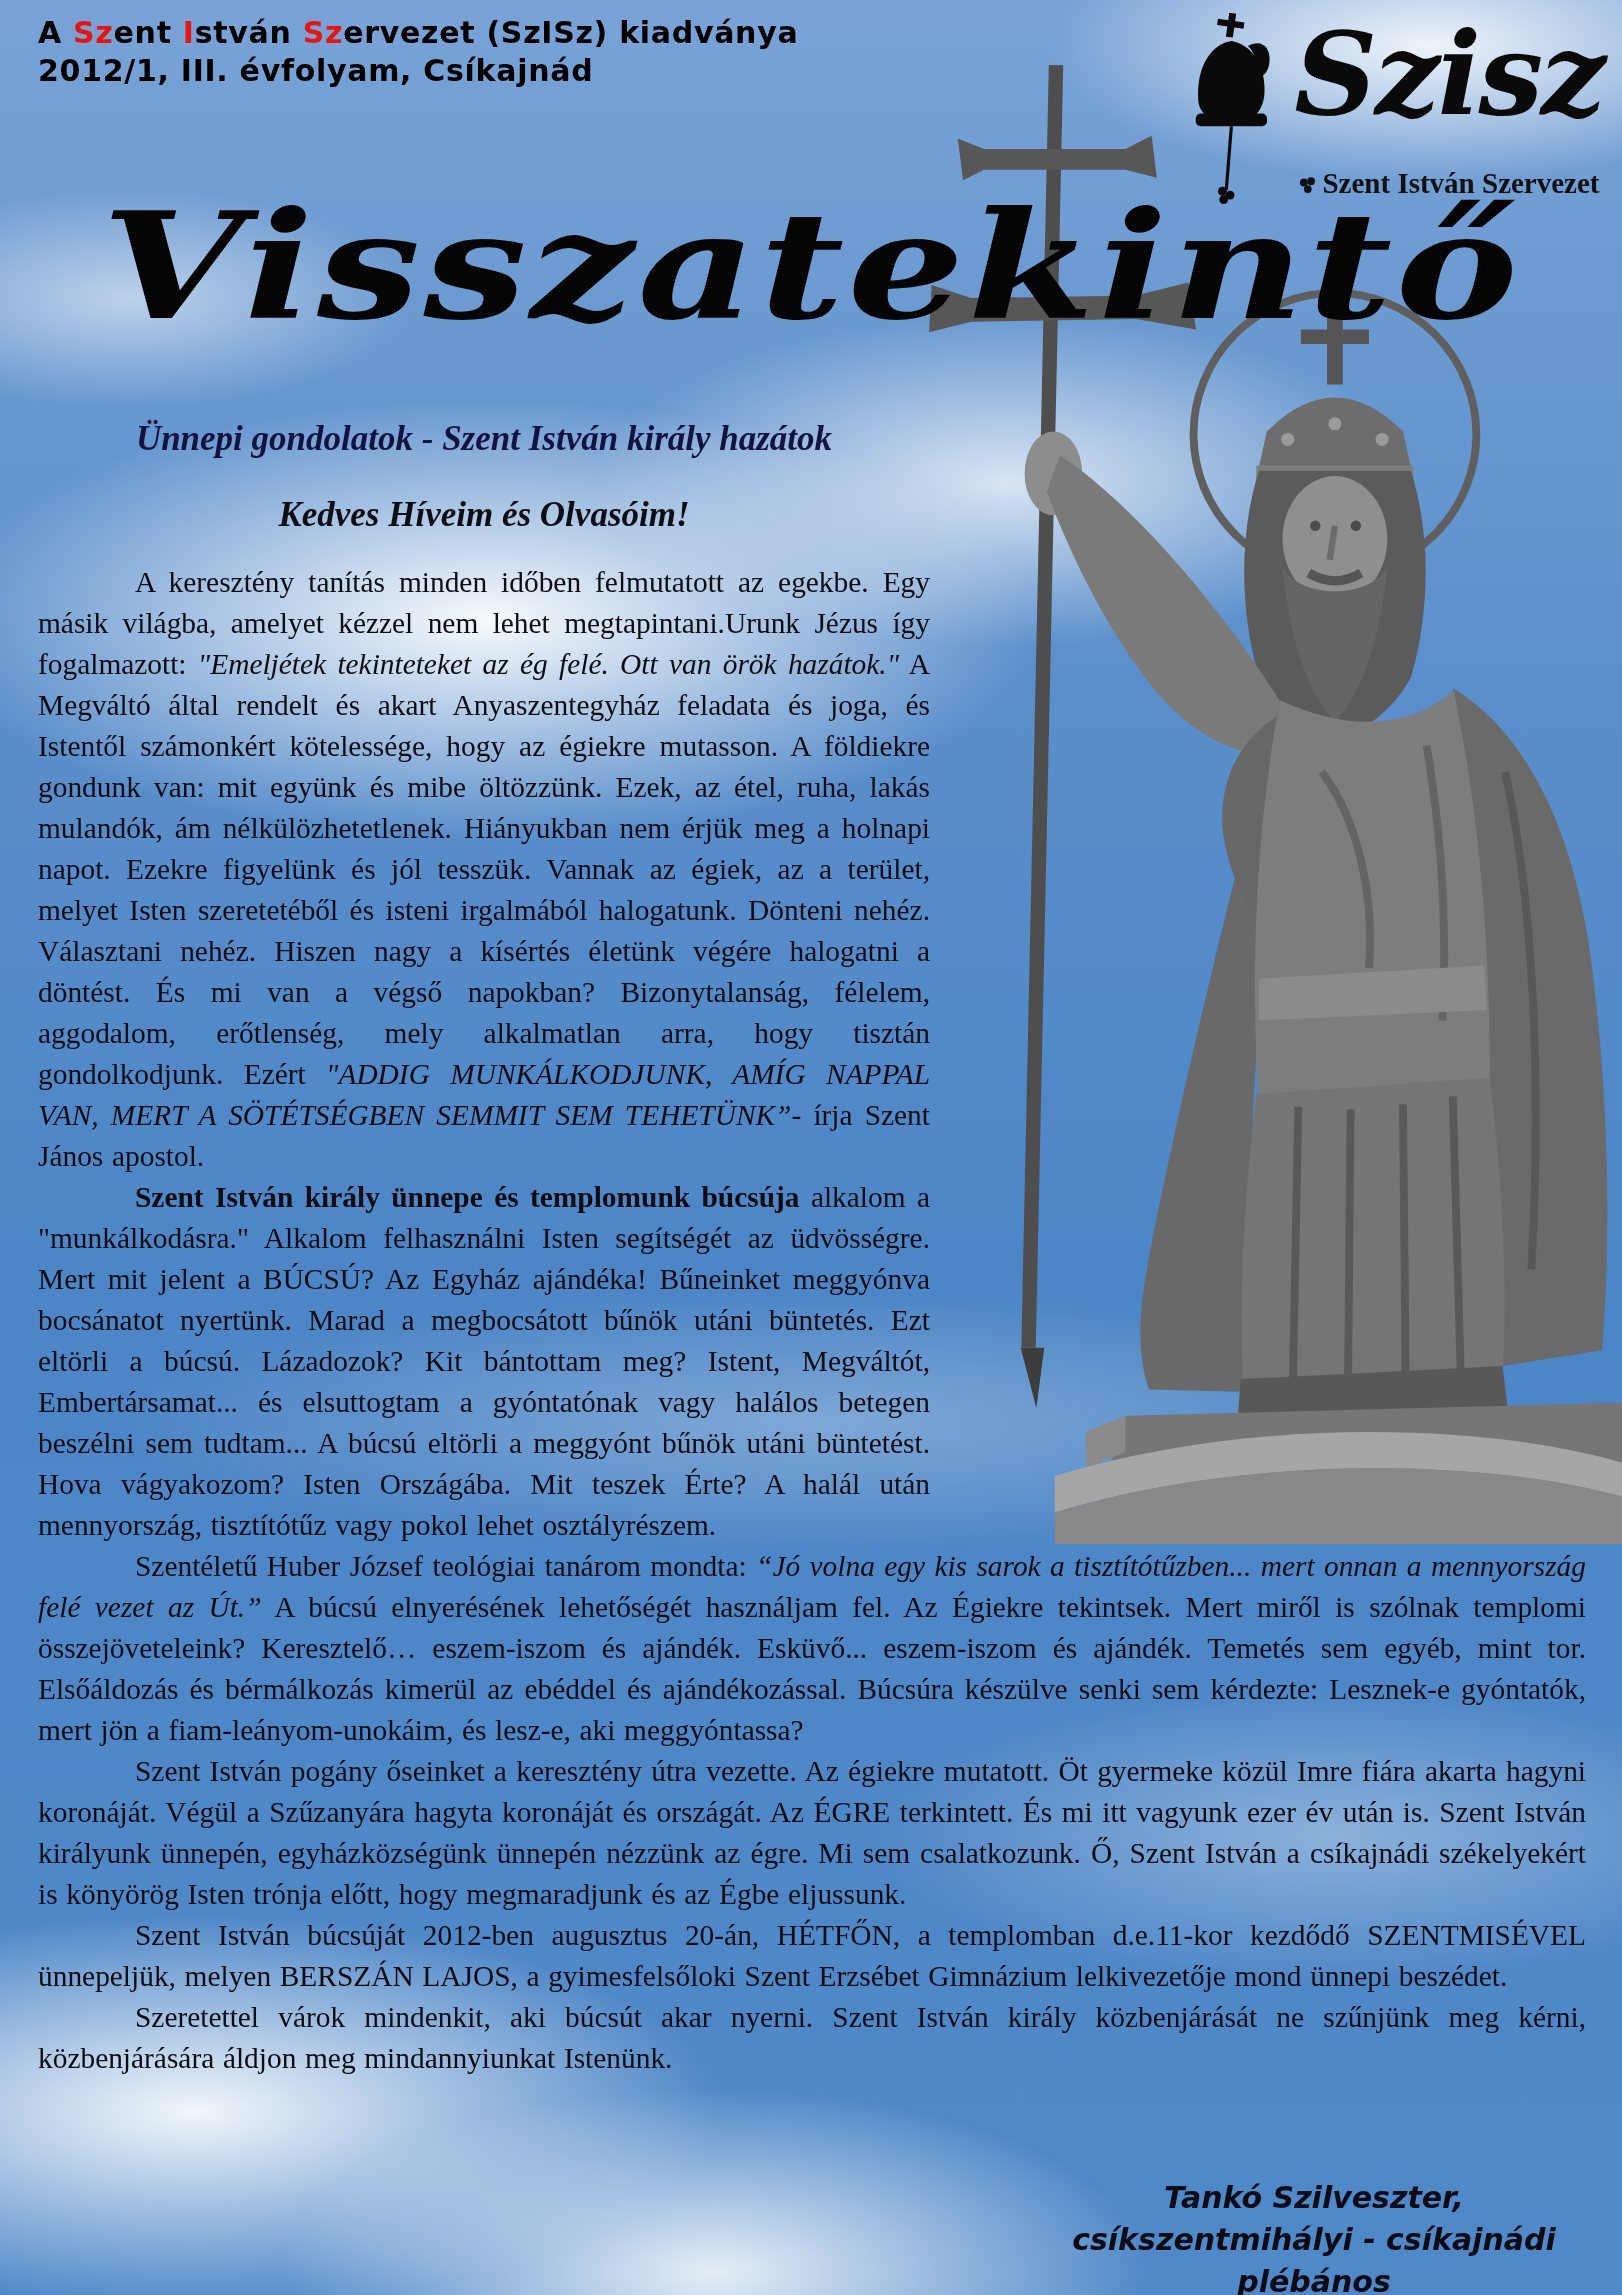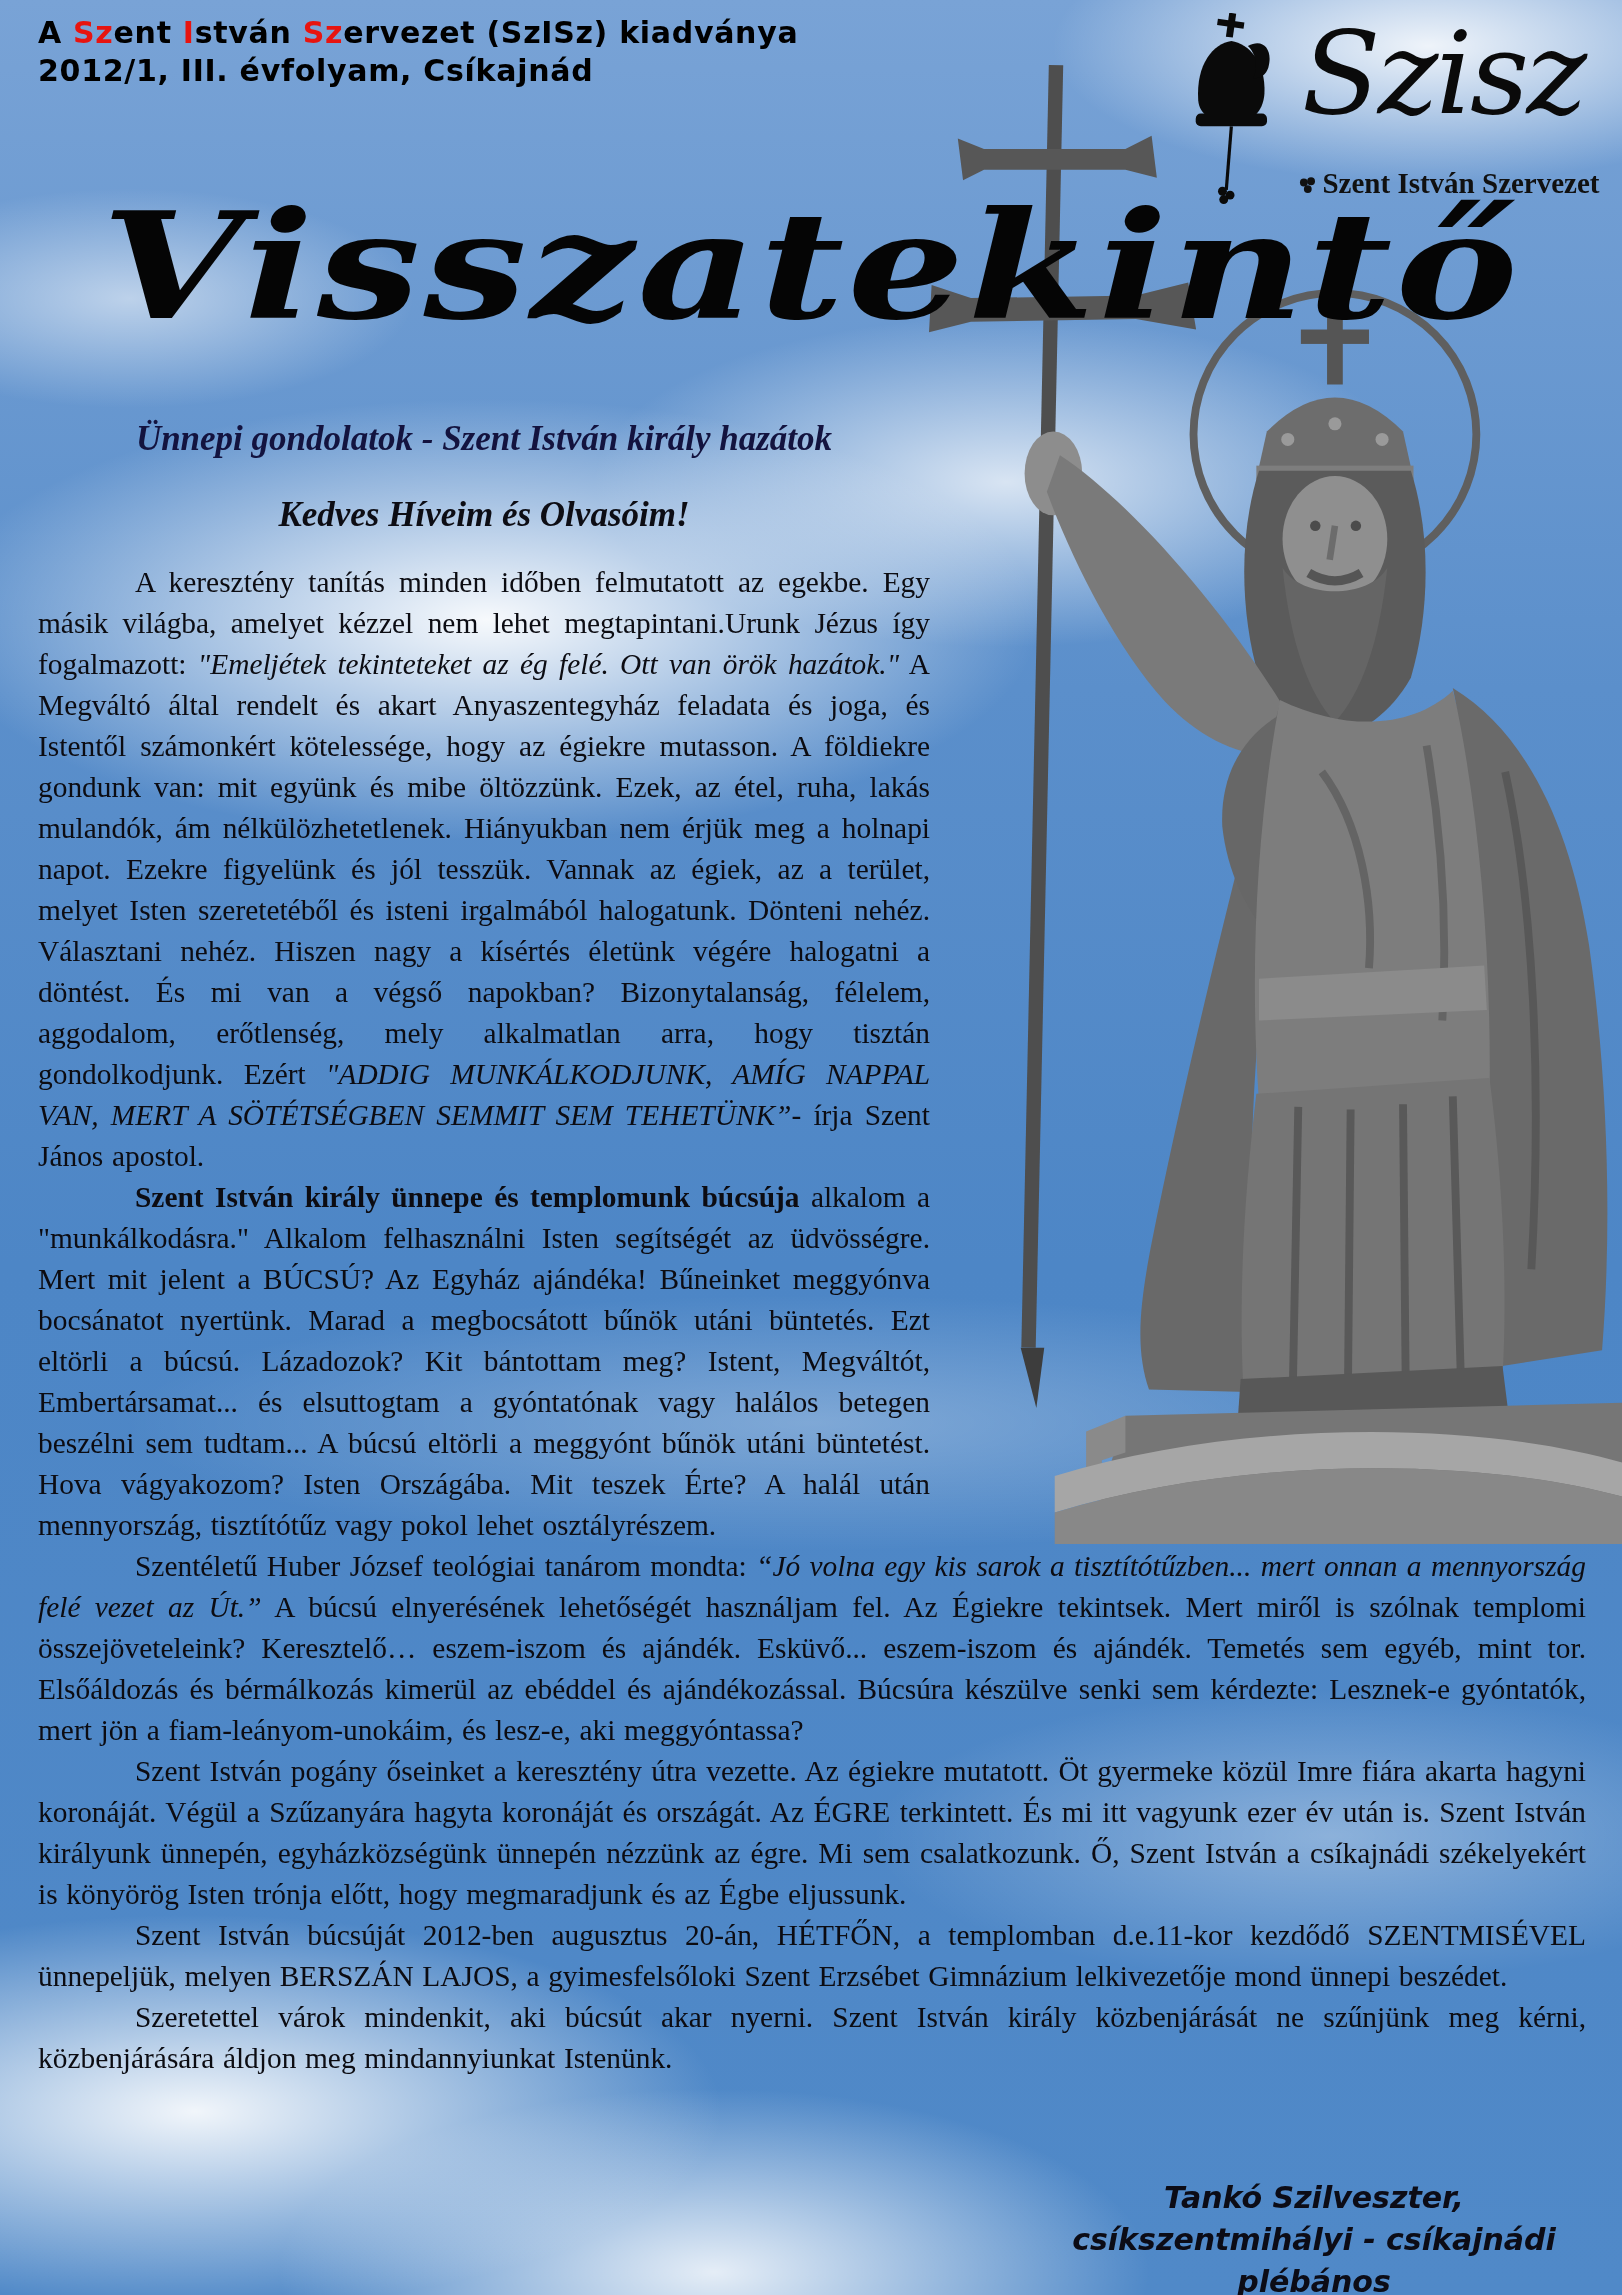--- a/index.html
+++ b/index.html
@@ -29,22 +29,22 @@
     position:absolute; left:38px; top:14.4px; z-index:5;
     font-family:"DejaVu Sans", sans-serif;
     font-weight:bold; font-size:30px; line-height:38px;
     letter-spacing:0.7px; color:#000;
   }
   .masthead .red { color:#e8140f; }
 
   
   .logo { position:absolute; top:10.5px; right:19.6px; width:432px; height:203px; z-index:5; }
   .logo-wordmark {
-    position:absolute; right:19px; top:5.2px;
-    font-family:"DejaVu Serif", serif; font-style:italic; font-weight:normal;
+    position:absolute; right:0; top:5.2px;
+    font-family:"DejaVu Serif", serif; font-style:italic; font-weight:bold;
     font-size:115px; line-height:115px; letter-spacing:-2.6px; color:#0a0a0a;text-align:center;
   }
   .logo-crown { position:absolute; left:11.8px; top:2.6px; width:98px; height:191px; }
   .logo-subline {
     position:absolute; right:3.9px; top:156px;
     font-family:"Liberation Serif", serif; font-weight:bold;
     font-size:29px; color:#111; white-space:nowrap;text-align:right;
   }
   .logo-subline svg { vertical-align:-2.6px; margin-right:5.2px; }
 

